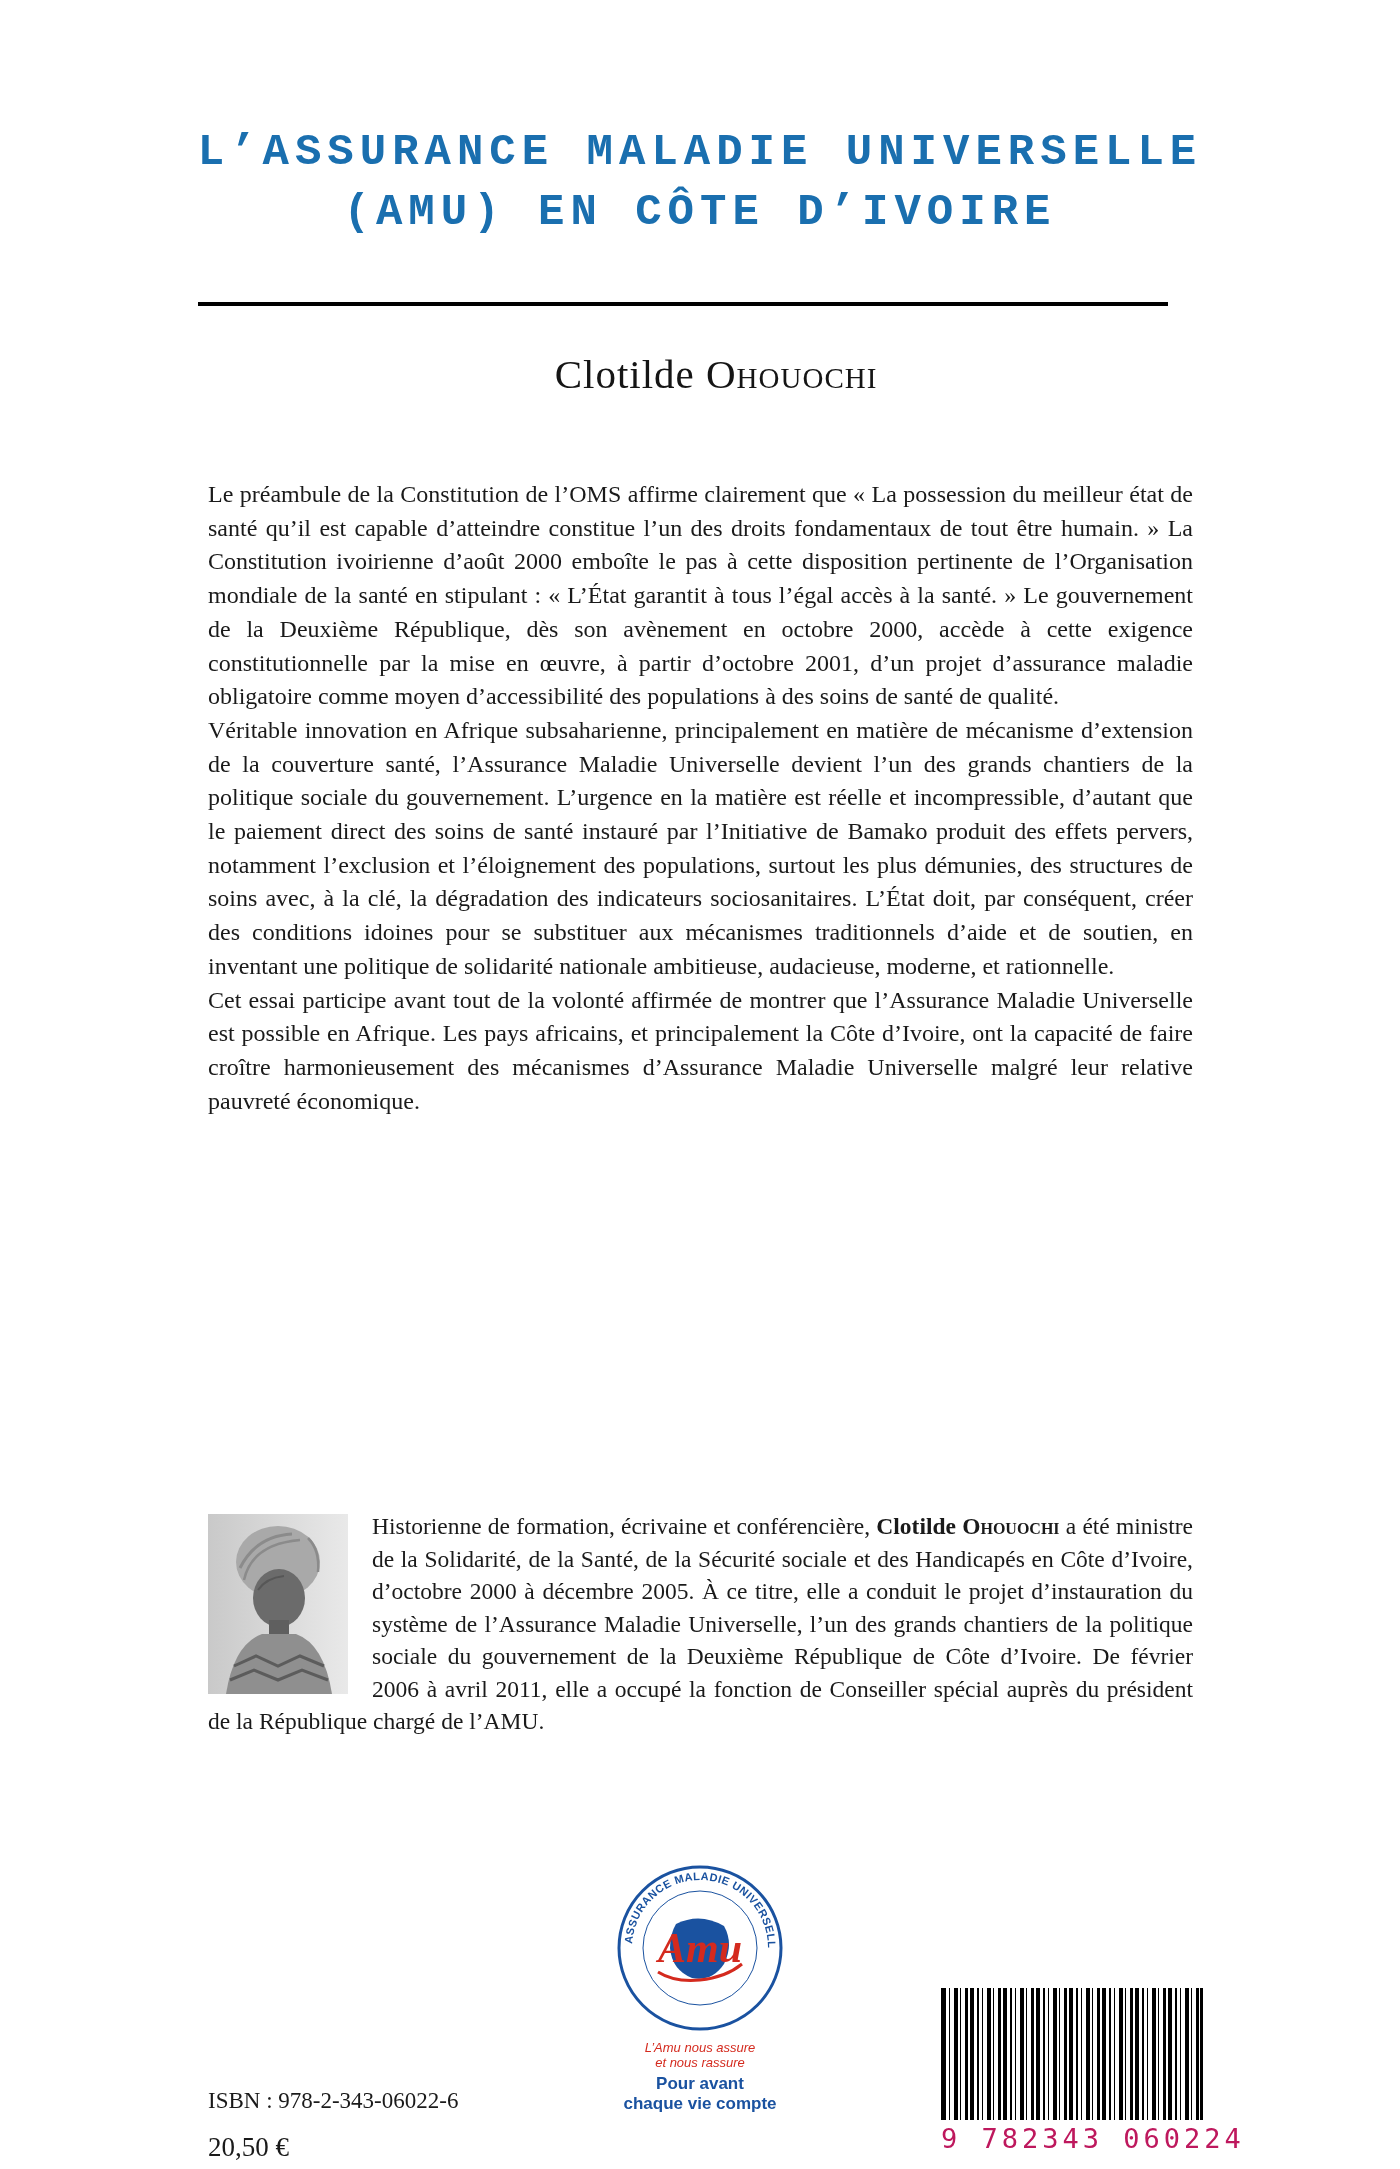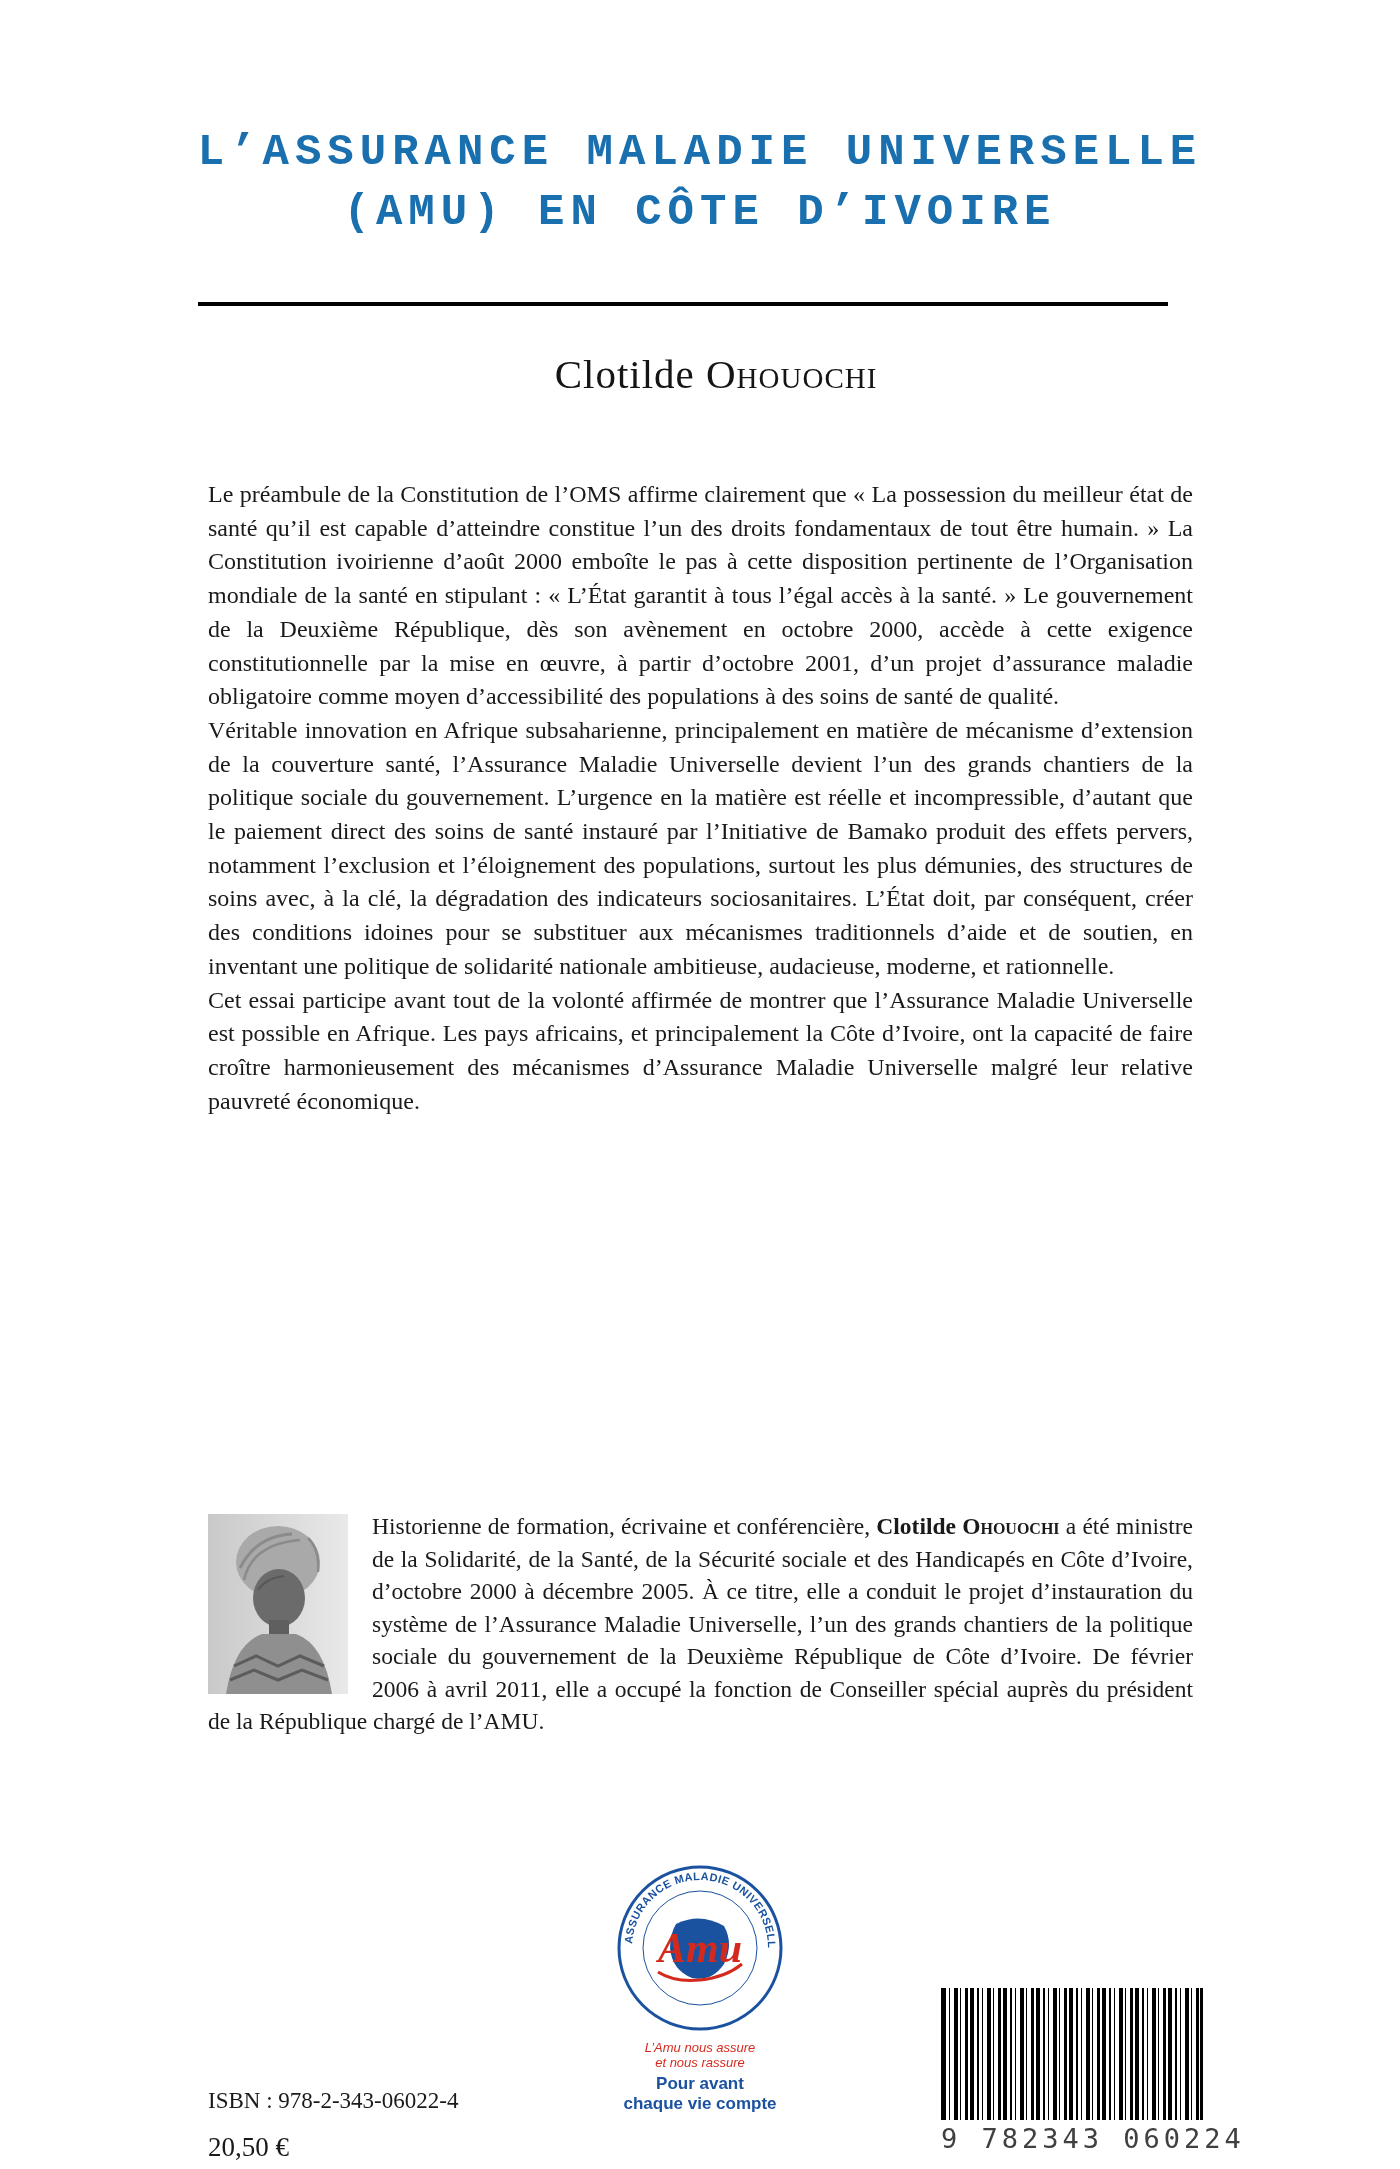--- a/index.html
+++ b/index.html
@@ -102,21 +102,21 @@
         #000 26px 30px, #fff 30px 33px);
     border-left:3px solid #000;
     border-right:3px solid #000;
   }
   .barcode-digits{
     margin-top:3px;
     font-family:"DejaVu Sans Mono", monospace;
     font-size:27px;
     letter-spacing:4px;
     white-space:nowrap;
-    color:#404040;
+    color:#be185d;
     text-align:left;
   }
 </style>
 </head>
 <body>
 
 <div class="page">
 
   <div class="book-title">
     <div>L’ASSURANCE MALADIE UNIVERSELLE</div>
@@ -185,21 +185,21 @@
     <div class="logo-tag1">
       <div>L’Amu nous assure</div>
       <div>et nous rassure</div>
     </div>
     <div class="logo-tag2">
       <div>Pour avant</div>
       <div>chaque vie compte</div>
     </div>
   </div>
 
-  <div class="isbn">ISBN : 978-2-343-06022-4</div>
+  <div class="isbn">ISBN : 978-2-343-06022-6</div>
   <div class="price">20,50 €</div>
 
   <div class="barcode">
     <div class="barcode-bars"></div>
     <div class="barcode-digits">9 782343 060224</div>
   </div>
 
 </div>
 
 </body></html>

